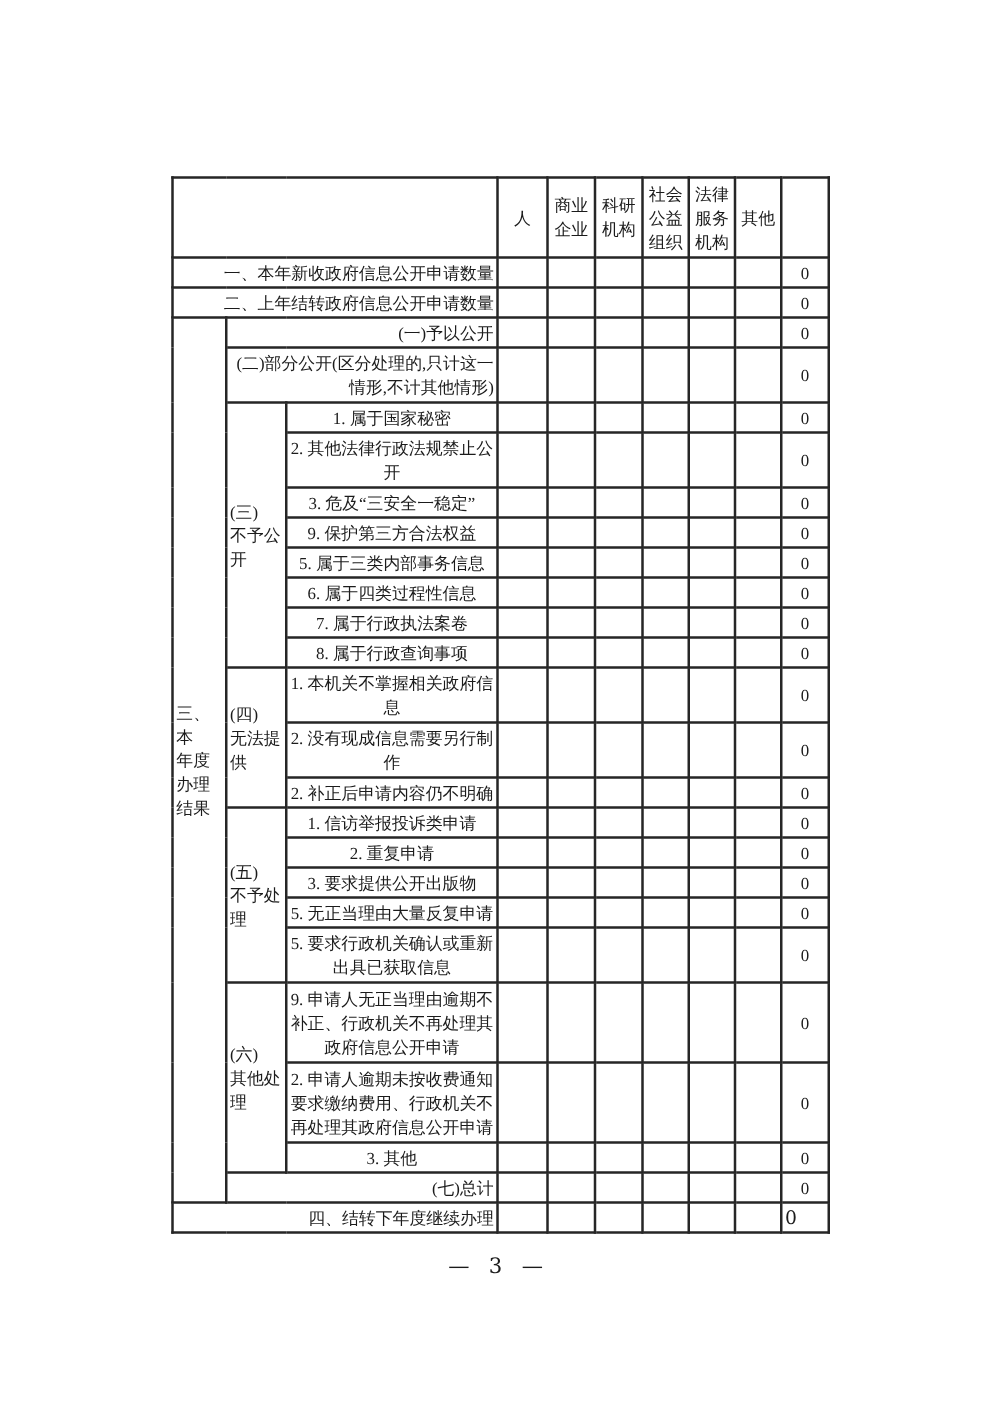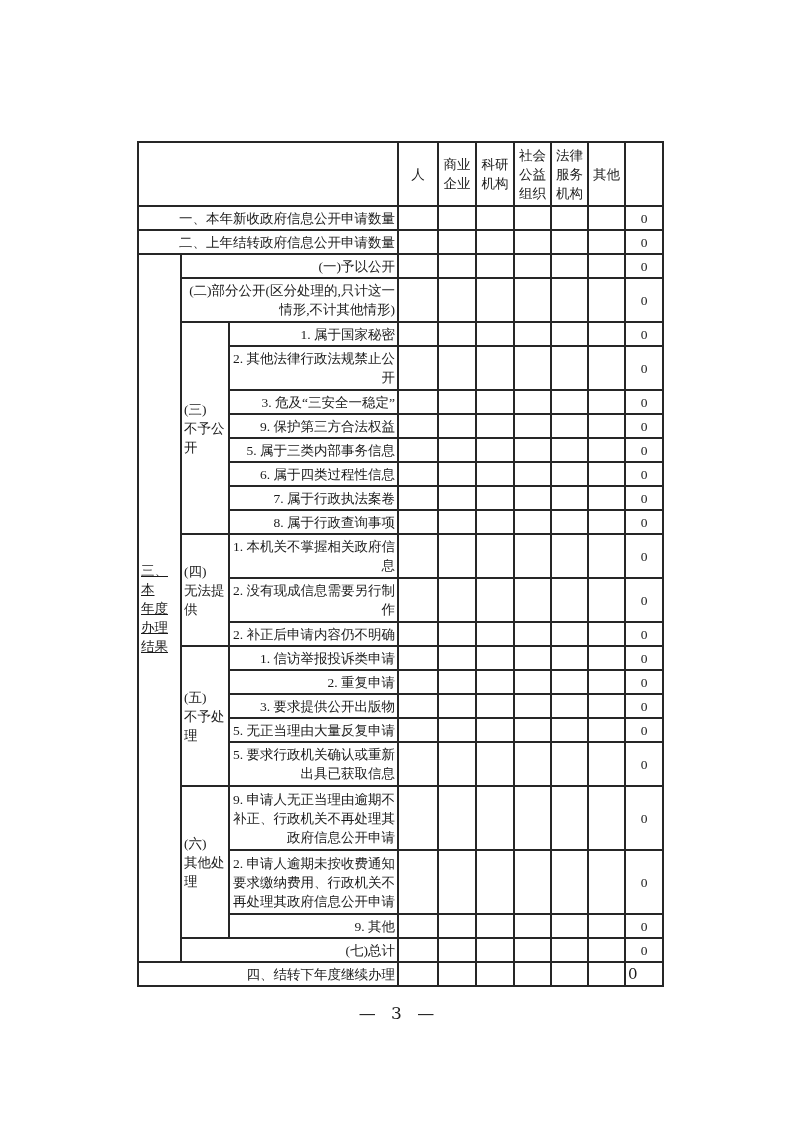--- a/index.html
+++ b/index.html
@@ -6,22 +6,22 @@
   .page{position:relative;width:793px;height:1122px;background:#ffffff;overflow:hidden;
         font-family:"Liberation Serif","DejaVu Serif",serif;color:#1b1b1b;}
   table.report{position:absolute;left:137px;top:141px;width:525px;
         border-collapse:collapse;table-layout:fixed;
         font-size:13.5px;line-height:19px;color:#1b1b1b;}
   table.report td{border:2px solid #262626;padding:1px 2px;vertical-align:middle;overflow:hidden;}
   tr.r24{height:24px;}
   tr.r44{height:44px;}
   tr.r64{height:64px;}
   .lbl{text-align:right;padding-left:5px;}
-  .item{text-align:right;padding-left:4px;}
-  .sec1{text-align:left;padding-left:1px;white-space:pre-line;text-decoration:underline;}
+  .item{text-align:center;padding-left:4px;}
+  .sec1{text-align:left;padding-left:1px;white-space:pre-line;}
   .sec2{text-align:left;padding-left:3px;white-space:pre-line;}
   .hc{text-align:center;white-space:pre-line;}
   .vtop{vertical-align:top;padding-top:4px;}
   .tc{text-align:center;vertical-align:top;padding-top:2px;}
   .tc0{text-align:left;vertical-align:top;padding-left:3px;padding-top:1px;
        font-family:"DejaVu Serif",serif;font-size:15px;}
   .footer{position:absolute;left:0;right:0;top:1003px;text-align:center;
           font-family:"DejaVu Serif",serif;font-size:17px;word-spacing:10px;color:#1b1b1b;}
 </style>
 </head>
@@ -298,21 +298,21 @@
       <td class="item">2. 申请人逾期未按收费通知要求缴纳费用、行政机关不再处理其政府信息公开申请</td>
       <td class="dc"></td>
           <td class="dc"></td>
           <td class="dc"></td>
           <td class="dc"></td>
           <td class="dc"></td>
           <td class="dc"></td>
       <td class="tc">0</td>
     </tr>
     <tr class="r24">
-      <td class="item">9. 其他</td>
+      <td class="item">3. 其他</td>
       <td class="dc"></td>
           <td class="dc"></td>
           <td class="dc"></td>
           <td class="dc"></td>
           <td class="dc"></td>
           <td class="dc"></td>
       <td class="tc">0</td>
     </tr>
 
     <tr class="r24">

